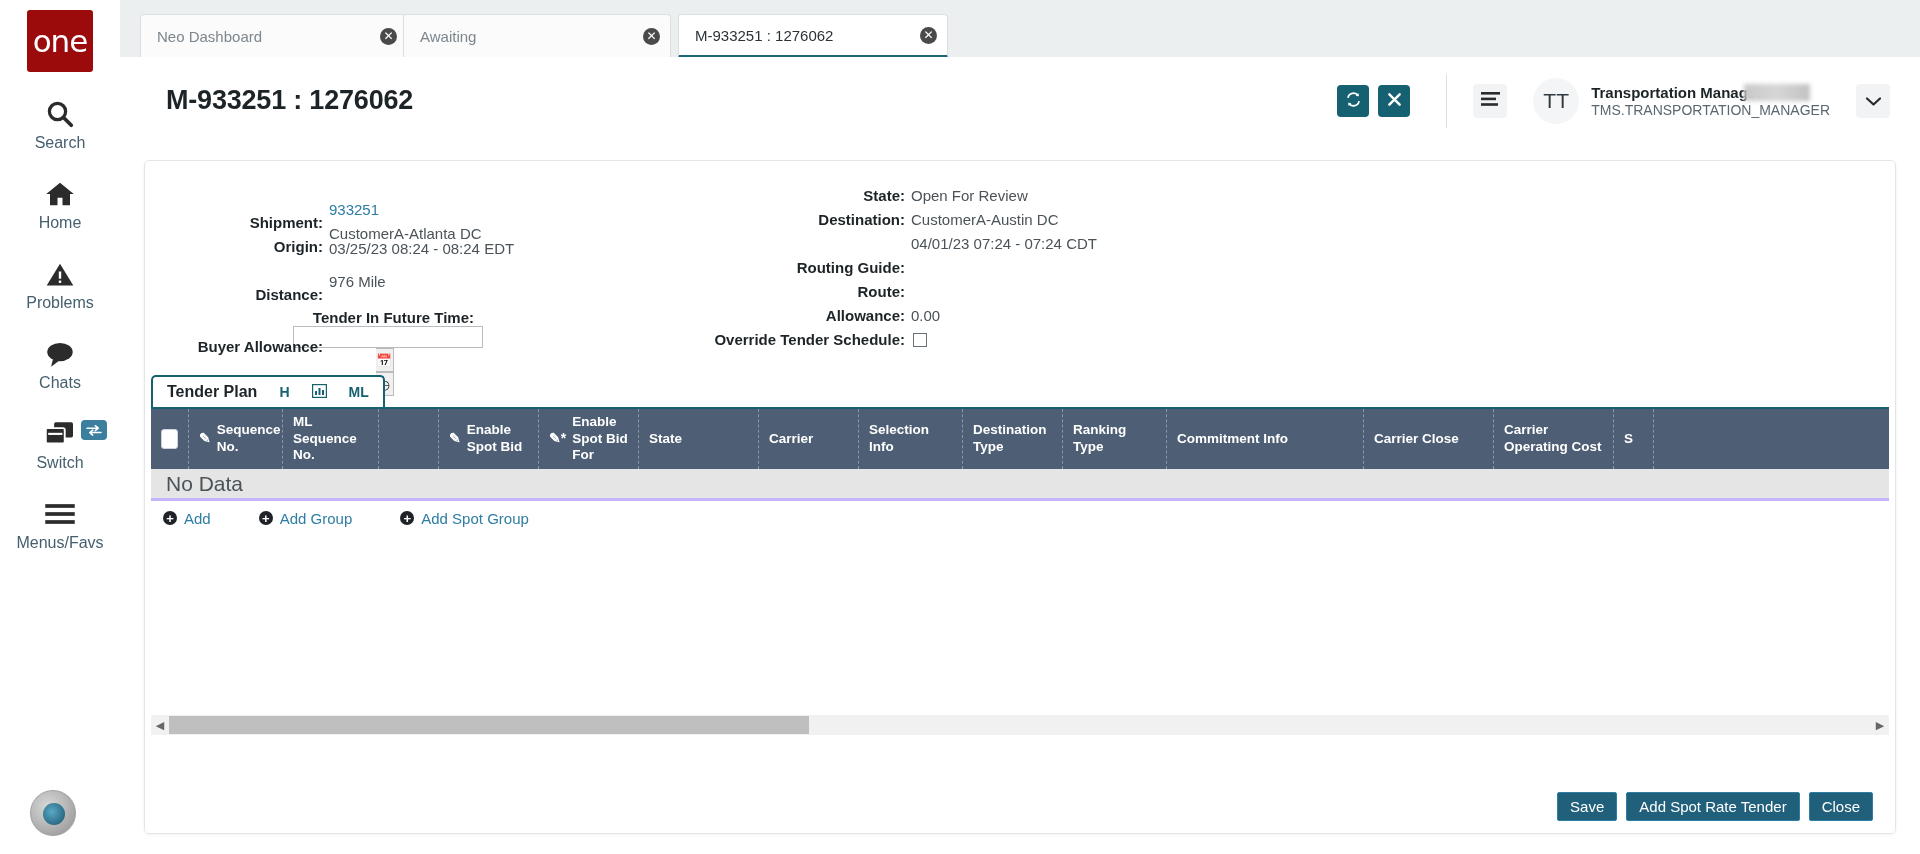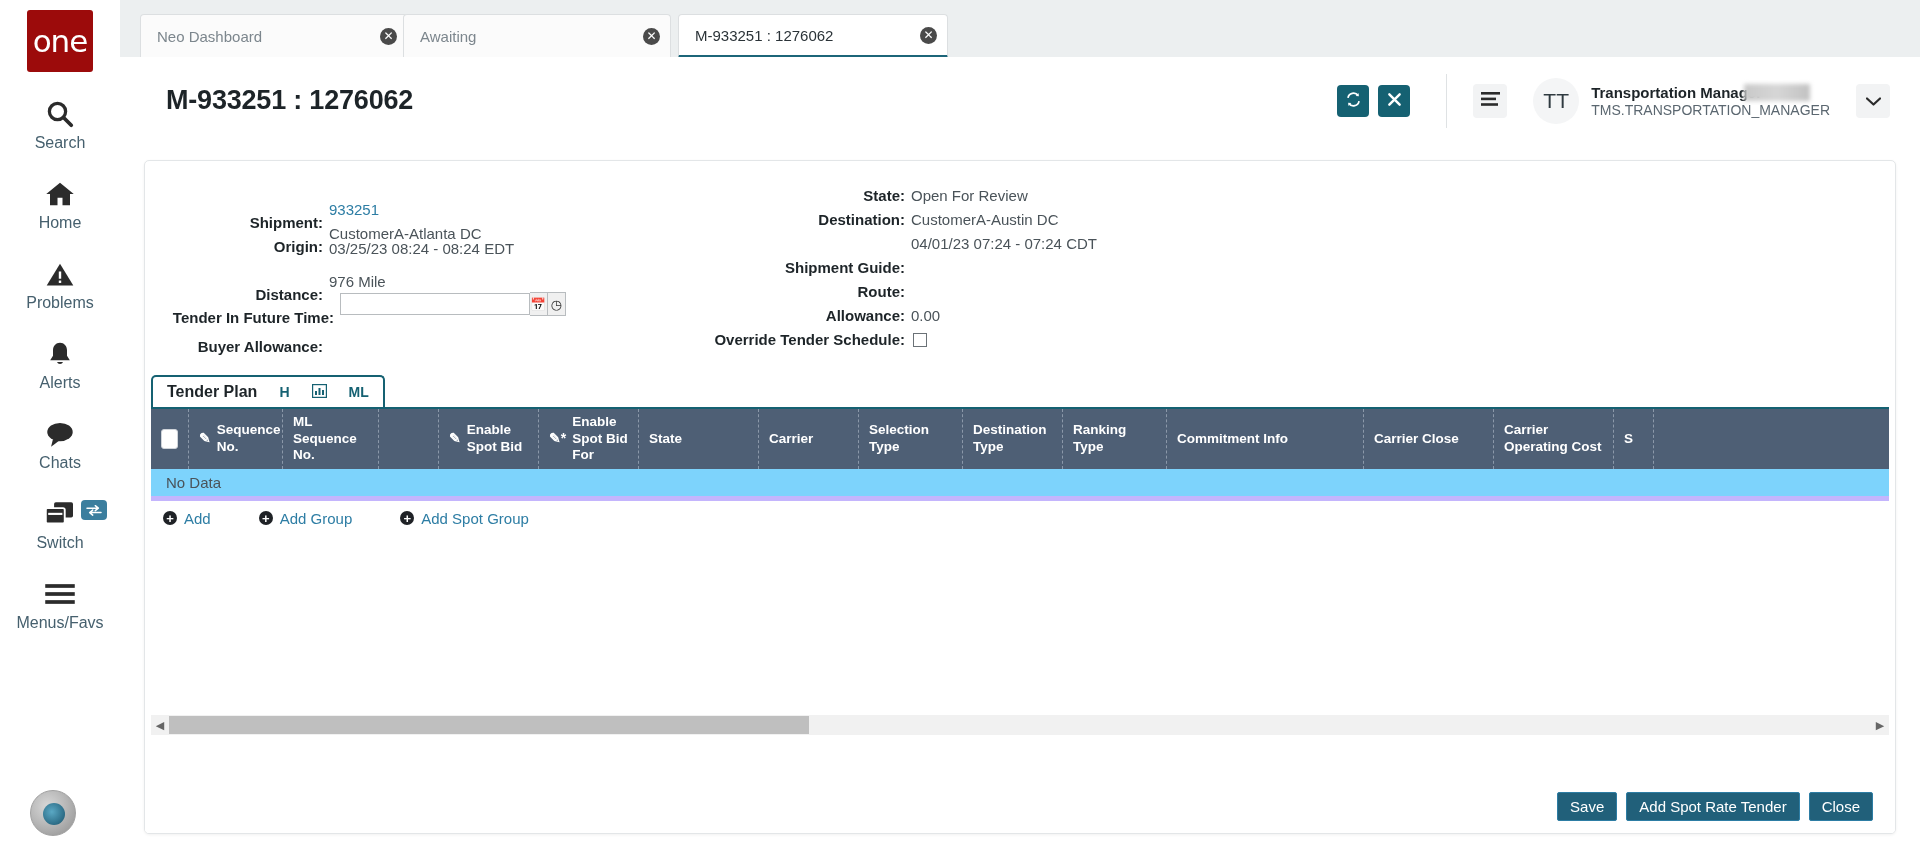--- a/index.html
+++ b/index.html
@@ -195,22 +195,22 @@
     flex: 0 0 auto;
     line-height: 1.25;
   }
   .hcell .edit-ico { margin-right: 6px; font-size: 14px; flex: 0 0 auto; }
   #select-all-box {
     width: 20px; height: 20px; background: #ffffff; border-radius: 3px;
     border: 1px solid #cfd4da; cursor: pointer;
   }
   #grid-nodata {
     height: 32px; display: flex; align-items: center; padding-left: 15px;
-    font-size: 15px; color: #4a5359; border-bottom: 5px solid #c4b5fd;
-    background: #7dd3fc;
+    font-size: 21px; color: #4a5359; border-bottom: 3px solid #c4b5fd;
+    background: #e5e5e5;
   }
   #grid-actions {
     height: 34px; display: flex; align-items: center; padding-left: 12px;
     font-size: 15px; background: #fff;
   }
   .add-link { display: flex; align-items: center; color: #2d7da4; cursor: pointer; margin-right: 48px; }
   .plus-ico {
     width: 14px; height: 14px; border-radius: 50%; background: #1f2226;
     color: #fff; display: flex; align-items: center; justify-content: center;
     font-size: 13px; font-weight: bold; margin-right: 7px; line-height: 1;
@@ -273,29 +273,20 @@
     <div class="nav-icon">
       <svg width="30" height="29" viewBox="0 0 24 24">
           <path d="M12 3 L23 21 L1 21 Z" fill="#2b2b2b"></path>
           <rect x="11" y="9.5" width="2" height="6" fill="#fff"></rect>
           <rect x="11" y="17" width="2" height="2" fill="#fff"></rect>
         </svg>
     </div>
     <div class="nav-label">Problems</div>
   </div>
 
-  <div class="nav-item">
-    <div class="nav-icon">
-      <svg width="28" height="29" viewBox="0 0 24 24">
-          <path d="M12 2 C8.5 2 6 4.8 6 8.4 V13 L3.6 17 H20.4 L18 13 V8.4 C18 4.8 15.5 2 12 2 Z" fill="#2b2b2b"></path>
-          <path d="M9.4 18.4 a2.8 2.8 0 0 0 5.2 0 Z" fill="#2b2b2b"></path>
-        </svg>
-    </div>
-    <div class="nav-label">Alerts</div>
-  </div>
 
   <div class="nav-item">
     <div class="nav-icon">
       <svg width="32" height="28" viewBox="0 0 24 22">
           <ellipse cx="12" cy="9.5" rx="10" ry="7.2" fill="#2b2b2b"></ellipse>
           <path d="M6.5 15 L5 21 L11 16.5 Z" fill="#2b2b2b"></path>
         </svg>
     </div>
     <div class="nav-label">Chats</div>
   </div>
@@ -414,21 +405,21 @@
       <span class="fvalue">CustomerA-Atlanta DC</span>
     </div>
     <div class="frow col-l" style="left:0px; top:74px; width:460px;">
       <span class="flabel"></span>
       <span class="fvalue">03/25/23 08:24  -  08:24 EDT</span>
     </div>
     <div class="frow col-l" style="left:0px; top:98px; width:420px;">
       <span class="flabel">Distance:</span>
       <span class="fvalue">976 Mile</span>
     </div>
-    <div class="frow col-l" style="left:11px; top:121px; width:480px;">
+    <div class="frow col-l" style="left:0px; top:121px; width:480px;flex-direction:column;">
       <span class="flabel">Tender In Future Time:</span>
       <input id="date-input" type="text" value="" style="">
       <span class="input-icon-btn">📅</span>
       <span class="input-icon-btn">◷</span>
     </div>
     <div class="frow col-l" style="left:0px; top:150px; width:420px;">
       <span class="flabel">Buyer Allowance:</span>
       <span class="fvalue"></span>
     </div>
 
@@ -438,21 +429,21 @@
     </div>
     <div class="frow col-r" style="left:560px; top:50px; width:520px;">
       <span class="flabel">Destination:</span>
       <span class="fvalue">CustomerA-Austin DC</span>
     </div>
     <div class="frow col-r" style="left:560px; top:74px; width:560px;">
       <span class="flabel"></span>
       <span class="fvalue">04/01/23 07:24  -  07:24 CDT</span>
     </div>
     <div class="frow col-r" style="left:560px; top:98px; width:520px;">
-      <span class="flabel">Shipment Guide:</span>
+      <span class="flabel">Routing Guide:</span>
       <span class="fvalue"></span>
     </div>
     <div class="frow col-r" style="left:560px; top:122px; width:520px;">
       <span class="flabel">Route:</span>
       <span class="fvalue"></span>
     </div>
     <div class="frow col-r" style="left:560px; top:146px; width:520px;">
       <span class="flabel">Allowance:</span>
       <span class="fvalue">0.00</span>
     </div>
@@ -500,21 +491,21 @@
         <span class="edit-ico">✎*</span>
         <span>Enable Spot Bid For</span>
       </div>
       <div class="hcell" style="width:120px;">
         <span>State</span>
       </div>
       <div class="hcell" style="width:100px;">
         <span>Carrier</span>
       </div>
       <div class="hcell" style="width:104px;">
-        <span>Selection Type</span>
+        <span>Selection Info</span>
       </div>
       <div class="hcell" style="width:100px;">
         <span>Destination Type</span>
       </div>
       <div class="hcell" style="width:104px;">
         <span>Ranking Type</span>
       </div>
       <div class="hcell" style="width:197px;">
         <span>Commitment Info</span>
       </div>

